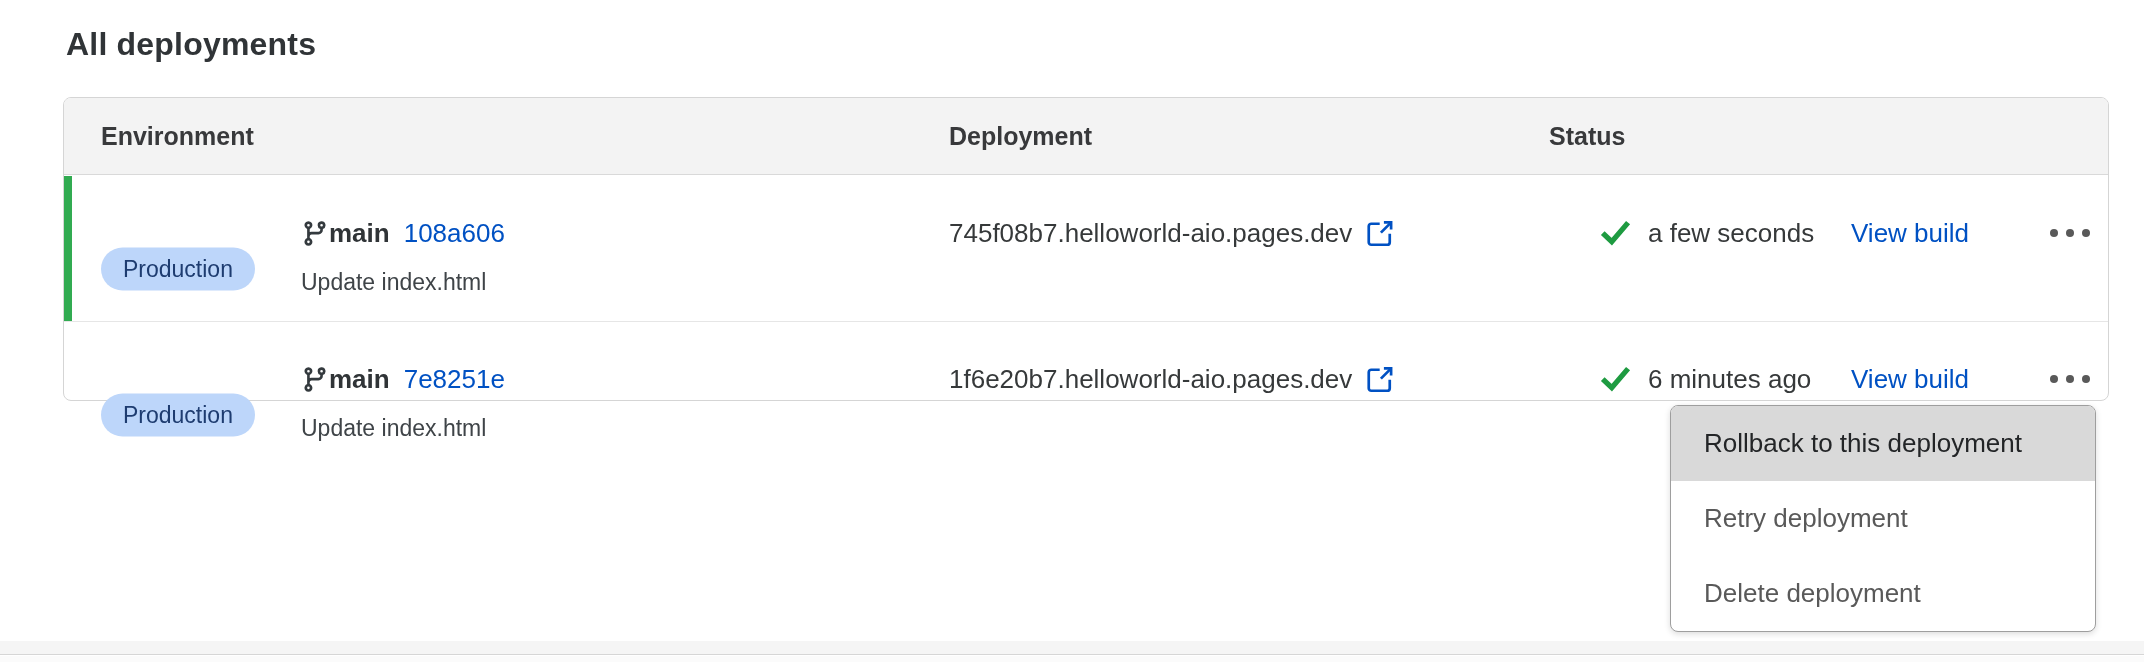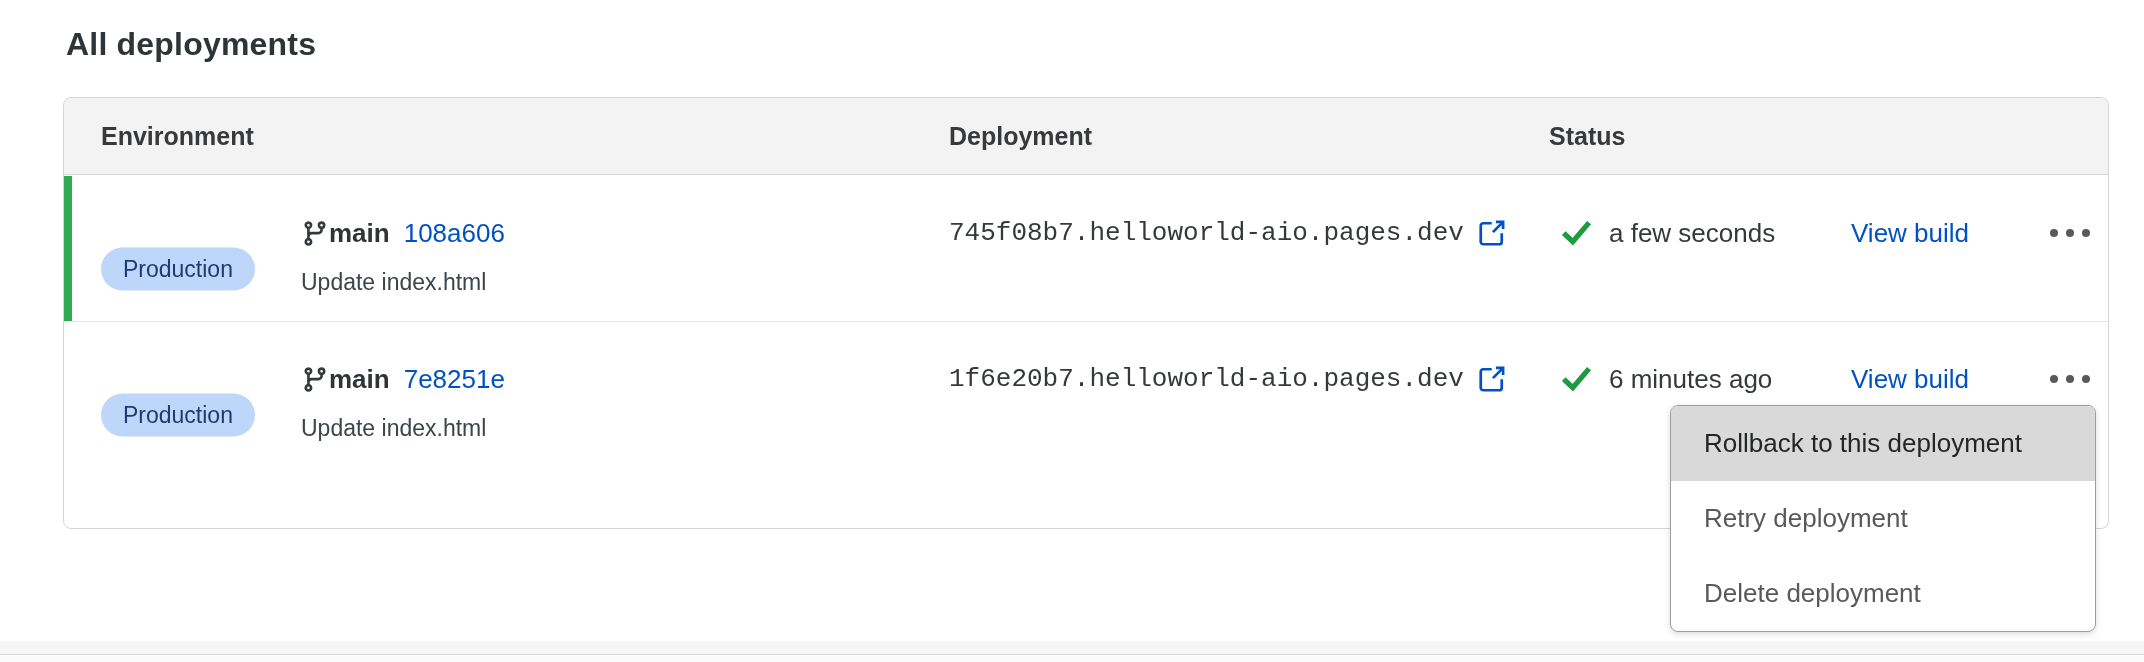--- a/index.html
+++ b/index.html
@@ -4,21 +4,21 @@
 <style>
   * { margin:0; padding:0; box-sizing:border-box; }
   html,body { width:2144px; height:662px; background:#ffffff;
     font-family:"Liberation Sans", sans-serif; color:#36393a; overflow:hidden; }
   body { position:relative; }
 
   .page-title { position:absolute; left:66px; top:26px; font-size:32px;
     font-weight:700; color:#303437; letter-spacing:.2px; }
 
   
-  .dtable { position:absolute; left:63px; top:97px; width:2046px; height:432px;
+  .dtable { position:absolute; left:63px; top:97px; width:2046px; height:304px;
     background:#fff; border:1px solid #d5d5d5; border-radius:8px; }
   .thead { position:relative; height:77px; background:#f3f3f3;
     border-bottom:1px solid #d9d9d9; border-radius:7px 7px 0 0; }
   .th { position:absolute; top:0; line-height:77px; font-size:25px;
     font-weight:700; color:#38393b; }
   .th-env { left:37px; } .th-src { left:237px; }
   .th-dep { left:885px; } .th-sta { left:1485px; }
 
   .row { position:absolute; left:0; width:100%; }
   .row-0 { top:78px;  height:145px; }
@@ -32,24 +32,24 @@
     background:#bdd6fa; color:#1e3c70; font-size:23px;margin-top:36px; }
 
   .source-line { position:absolute; left:237px; top:57px; transform:translateY(-50%);
     display:flex; align-items:center; gap:0; font-size:26px; }
   .branch-name { font-weight:700; color:#303437; }
   .commit-link { color:#0051c3; text-decoration:none; margin-left:14px; cursor:pointer; }
   .commit-msg { position:absolute; left:237px; top:106px; transform:translateY(-50%);
     font-size:23px; color:#3f4448; }
 
   .deploy-line { position:absolute; left:885px; top:57px; transform:translateY(-50%);
-    display:flex; align-items:center; gap:13px; font-size:26px; color:#36393a;font-family:Liberation Mono, monospace; }
+    display:flex; align-items:center; gap:13px; font-size:26px; color:#36393a; }
   .ext-link { display:inline-flex; cursor:pointer; }
 
-  .status-line { position:absolute; left:1497px; top:57px; transform:translateY(-50%);
+  .status-line { position:absolute; left:1536px; top:57px; transform:translateY(-50%);
     display:flex; align-items:flex-start; gap:17px; font-size:26px; color:#36393a; }
 
   .view-build { position:absolute; left:1787px; top:57px; transform:translateY(-50%);
     font-size:26px; color:#0051c3; text-decoration:none; cursor:pointer; }
 
   .dots-btn { position:absolute; left:1980px; top:57px; transform:translateY(-50%);
     display:flex; align-items:center; gap:8px; background:none; border:none;
     padding:6px; cursor:pointer; }
   .dots-btn i { display:block; width:8px; height:8px; border-radius:50%;
     background:#595959; }

